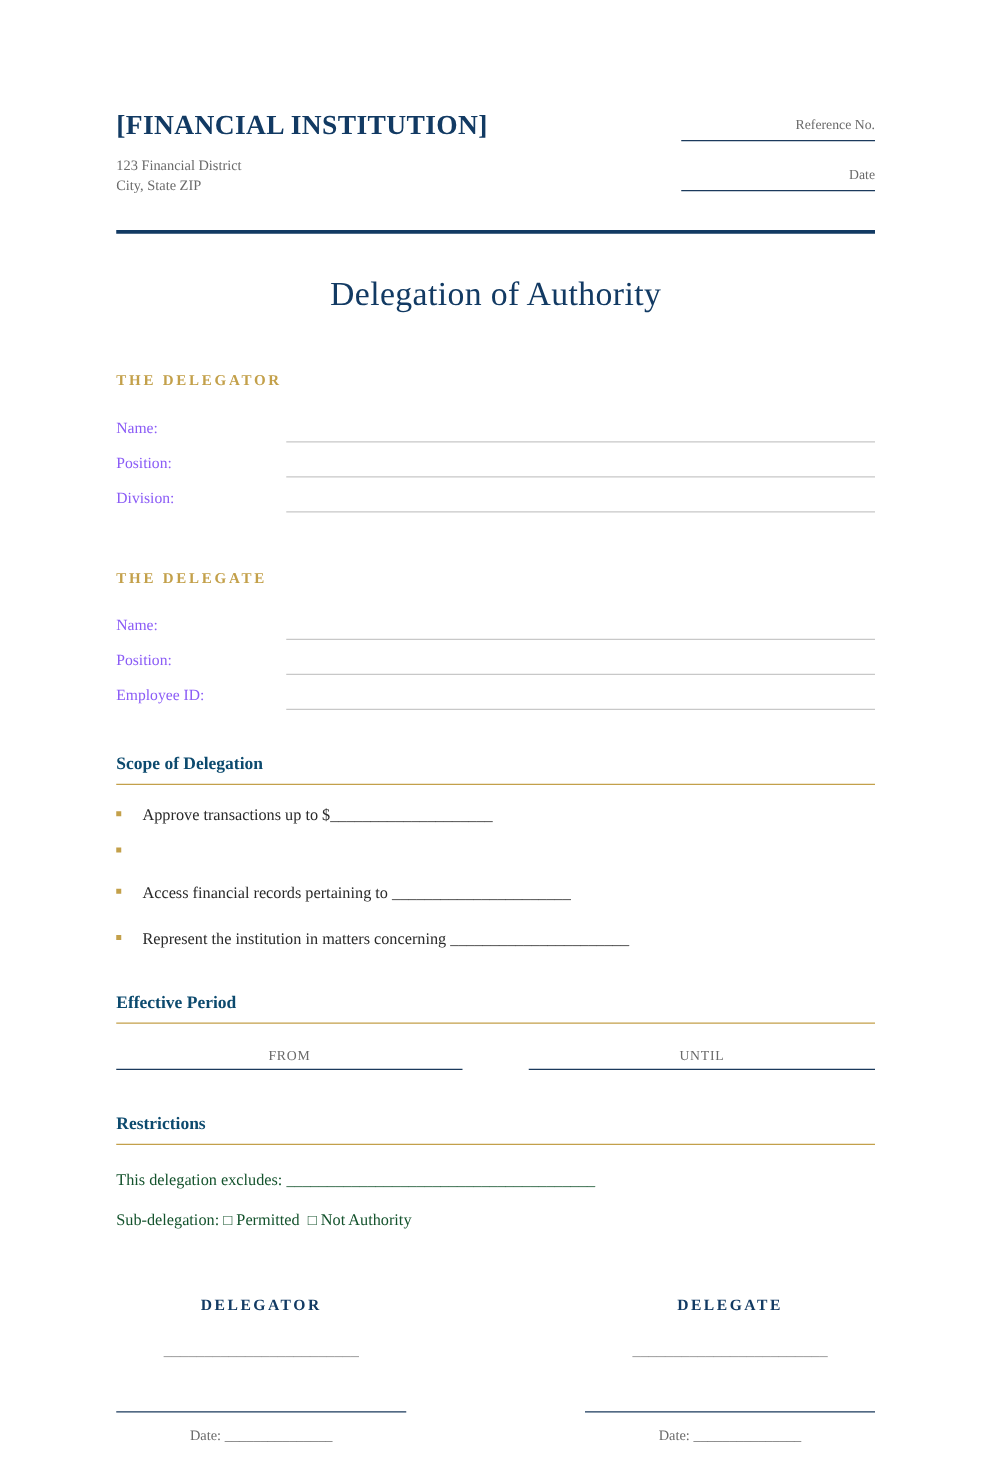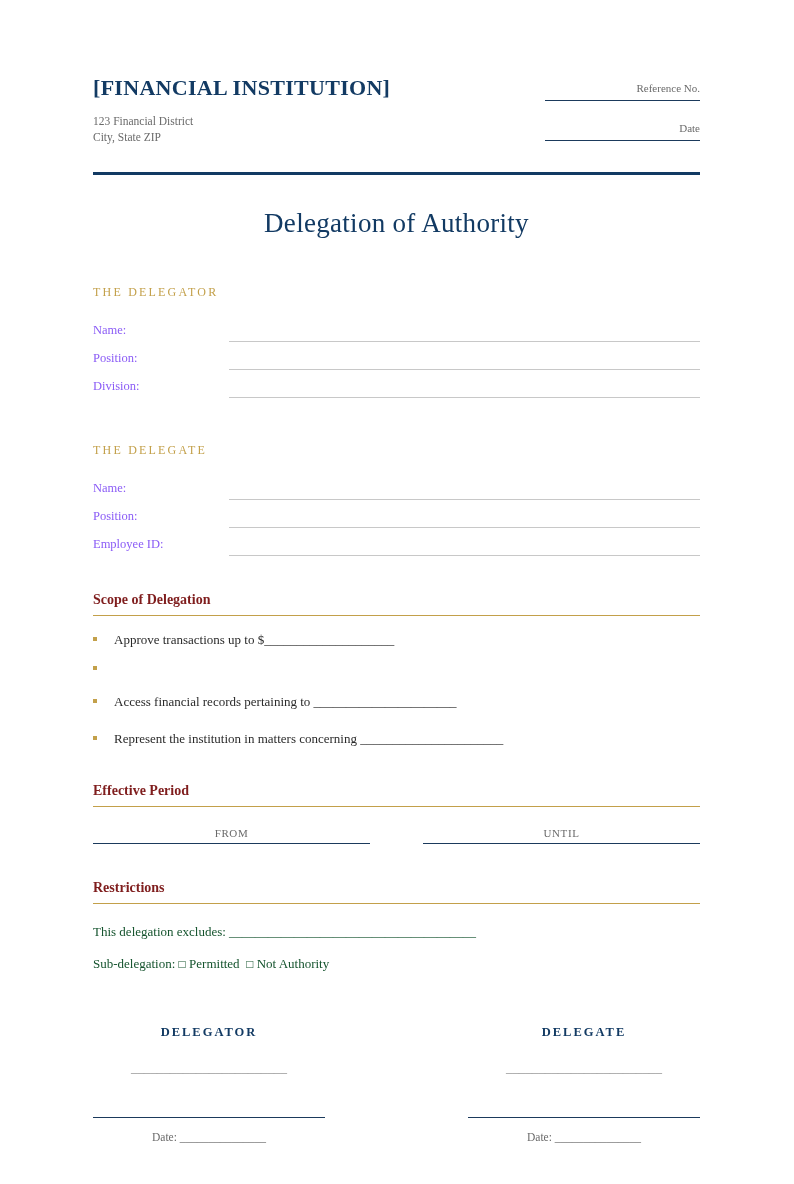--- a/index.html
+++ b/index.html
@@ -11,21 +11,21 @@
     width: 794px;
     height: 1184px;
     font-family: "Liberation Serif", "DejaVu Serif", serif;
     color: #222222;
     position: relative;
     overflow: hidden;
   }
 
   .page {
     position: absolute;
-    left: 0; top: 4px;
+    left: 0; top: 16px;
     width: 794px;
     height: 1132px;
     background: #ffffff;
   }
 
   .content {
     position: absolute;
     left: 93px;
     top: 0;
     width: 607px;
@@ -85,21 +85,21 @@
     color: #123a63;
     font-weight: normal;
     letter-spacing: 0.3px;
     margin: 32px 0 16px 0;
     line-height: 1.2;
   }
 
   
   .party-label {
     font-size: 12px;
-    font-weight: normal;
+    font-weight: bold;
     color: #c3a04a;
     letter-spacing: 2.2px;
     margin-top: 45px;
     margin-bottom: 14px;
   }
   .field-row {
     display: flex;
     align-items: flex-end;
     height: 28px;
   }
@@ -114,21 +114,21 @@
   .field-line {
     flex: 1 1 auto;
     border-bottom: 1px solid #c8c8c8;
     height: 0;
   }
 
   
   .section-head {
     font-size: 14px;
     font-weight: bold;
-    color: #7f1d1d;
+    color: #0c4a6e;
     margin-top: 36px;
     margin-bottom: 7px;
   }
   .section-rule {
     border-bottom: 1.2px solid #c3a04a;
     height: 0;
   }
 
   
   .scope-list {

